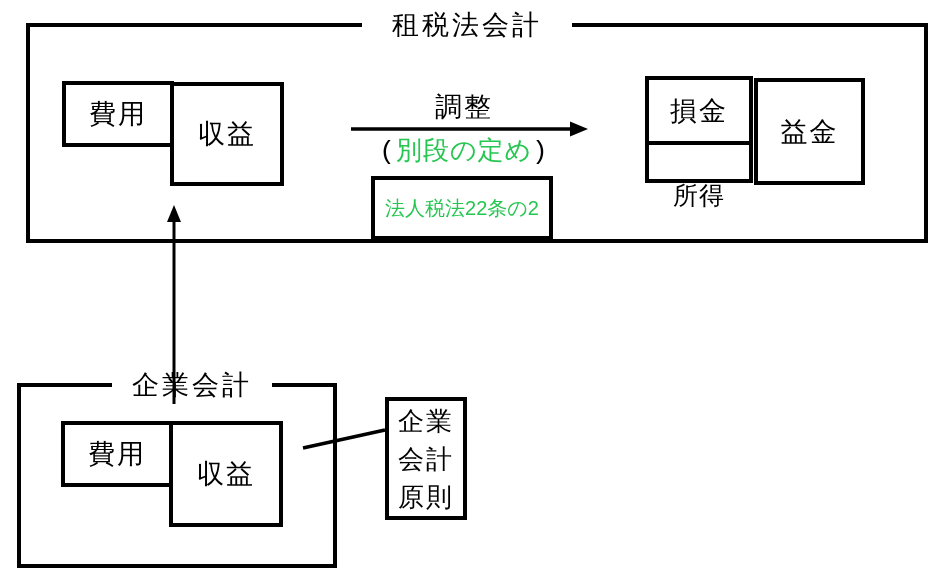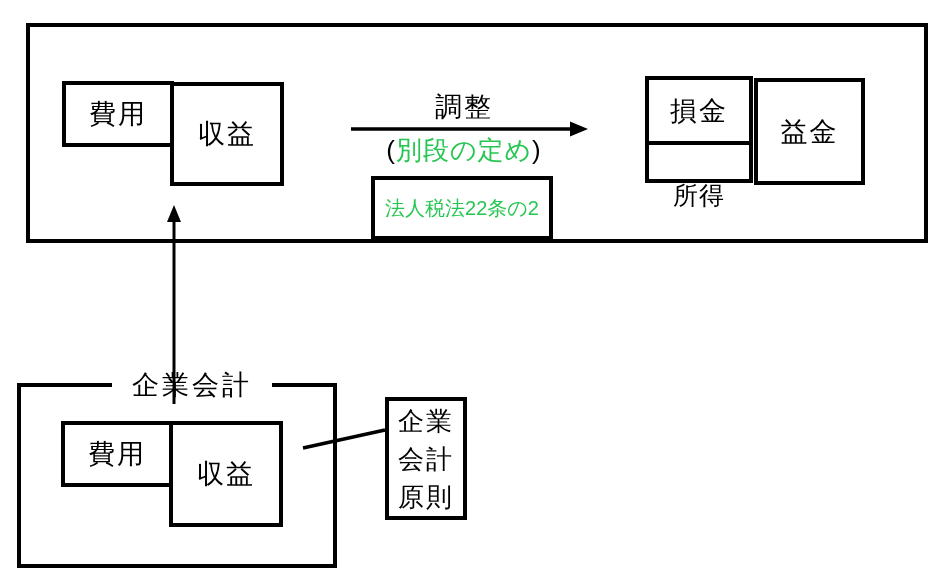--- a/index.html
+++ b/index.html
@@ -34,20 +34,21 @@
     letter-spacing: 3px;
     white-space: nowrap;
     line-height: 34px;
     z-index: 3;
   }
   .floating-text {
     position: absolute;
     transform: translate(-50%, -50%);
     white-space: nowrap;
     z-index: 2;
+    font-family: Liberation Mono, monospace;
   }
   .adjust-label { font-size: 27px; letter-spacing: 2px; }
   .provision-label { font-size: 26px; letter-spacing: 1px; }
   .provision-label .green { color: var(--accent-green); }
   .law-box {
     display: flex;
     align-items: center;
     justify-content: center;
     font-size: 20px;
     color: var(--accent-green);
@@ -82,20 +83,21 @@
     z-index: 4;
     pointer-events: none;
   }
 </style>
 </head>
 <body>
 
 <div class="canvas">
 
   <div class="box" style="left:26px; top:23px; width:902px; height:220px;"></div>
+  <div class="frame-title" style="left:467px; top:25px;">租税法会計</div>
 
   <div class="box cell-label" style="left:62px; top:81px; width:112px; height:66px;">
     <span>費用</span>
   </div>
   <div class="box cell-label" style="left:170px; top:82px; width:114px; height:104px;">
     <span>収益</span>
   </div>
 
   <div class="floating-text adjust-label" style="left:464px; top:107px;">調整</div>
   <div class="floating-text provision-label" style="left:464px; top:150px;text-align:right;">

